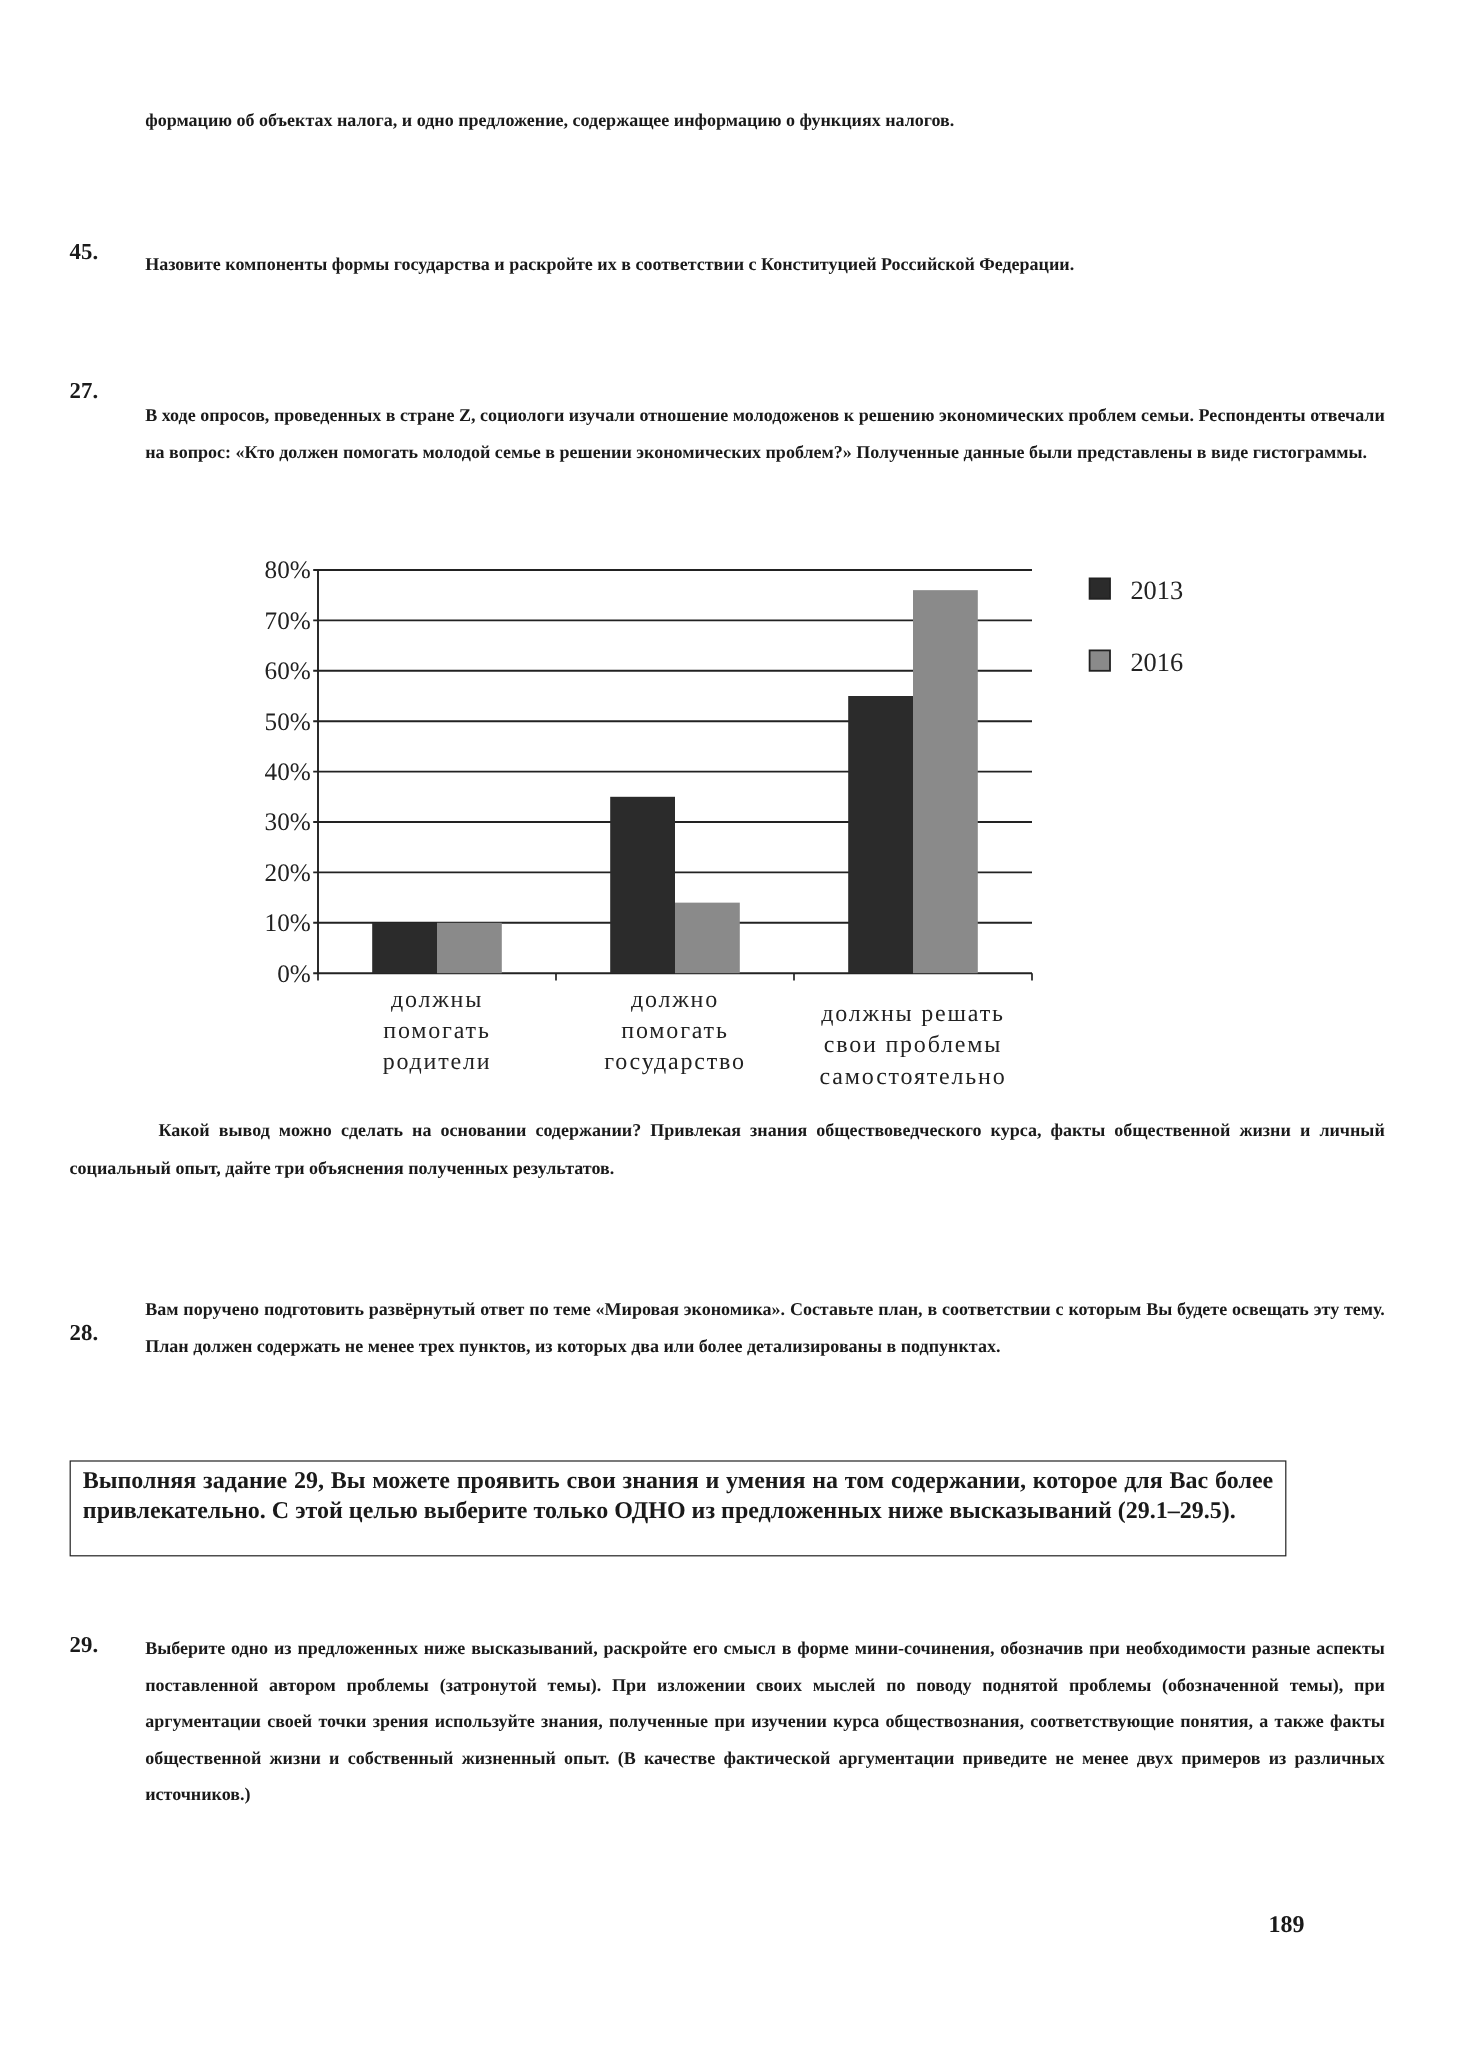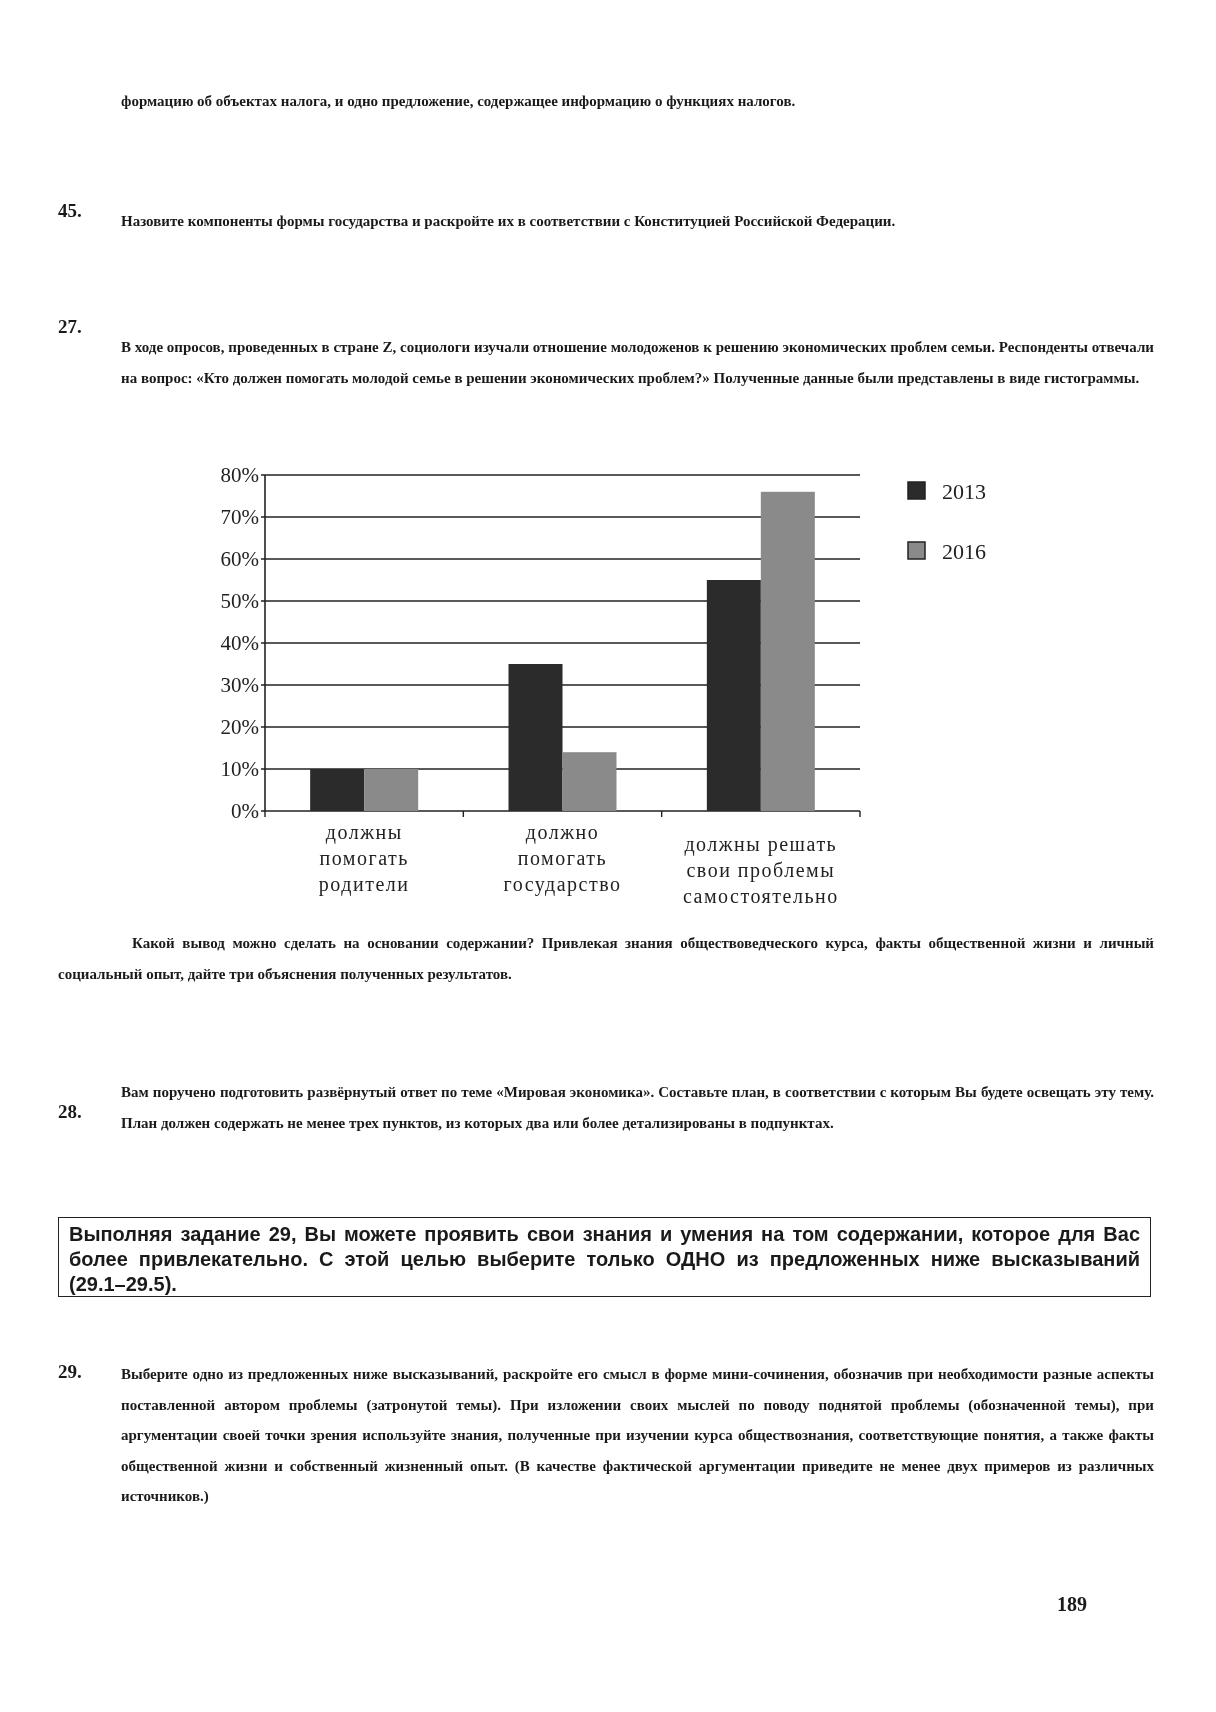--- a/index.html
+++ b/index.html
@@ -2,23 +2,23 @@
 <html><head>
 <meta charset="utf-8">
 <style>
   html, body { margin: 0; padding: 0; background: #ffffff; }
   body { width: 1216px; height: 1712px; position: relative; overflow: hidden;
          font-family: "Liberation Serif", "DejaVu Serif", serif; color: #1a1a1a; }
   .num { position: absolute; font-size: 19px; font-weight: bold; }
   .body-text { position: absolute; left: 121px; width: 1033px; font-size: 15px; line-height: 30.5px;
                text-align: justify; font-weight: bold; }
   .indent { text-indent: 74px; }
-  .box { position: absolute; left: 58px; top: 1217px; width: 1093px; height: 80px; border: 1.5px solid #222;
+  .box { position: absolute; left: 58px; top: 1217px; width: 1014px; height: 80px; border: 1.5px solid #222;
          padding: 4px 10px; box-sizing: border-box; font-size: 20px; line-height: 25px; font-weight: bold;
-         text-align: justify; font-family: Liberation Sans, sans-serif; }
+         text-align: justify; font-family: Liberation Serif, serif; }
   .u { }
   .page-num { position: absolute; left: 1057px; top: 1593px; font-size: 20px; font-weight: bold; }
   #chart { position: absolute; left: 180px; top: 460px; }
 </style>
 </head>
 <body>
 
 <div class="body-text" style="top:86px;">формацию об объектах налога, и одно предложение, содержащее информацию о функциях налогов.</div>
 
 <div class="num" style="left:58px; top:200px;">45.</div>

